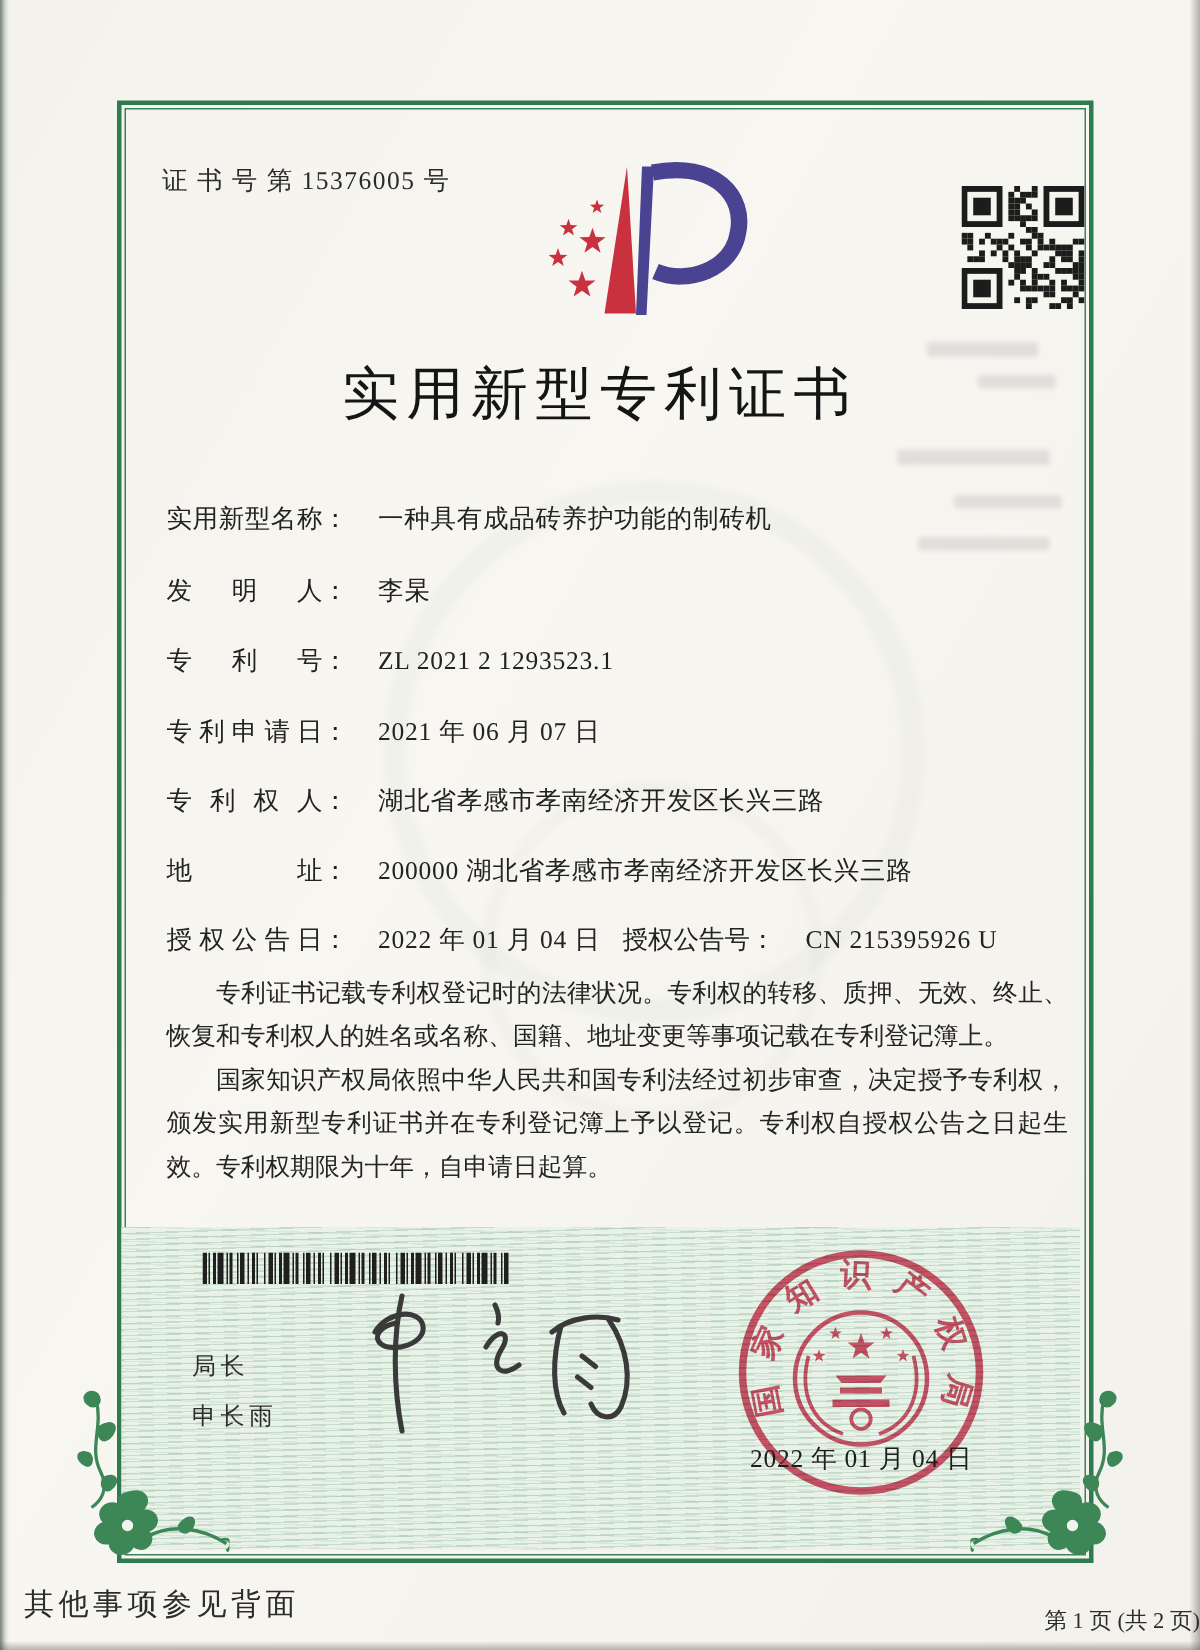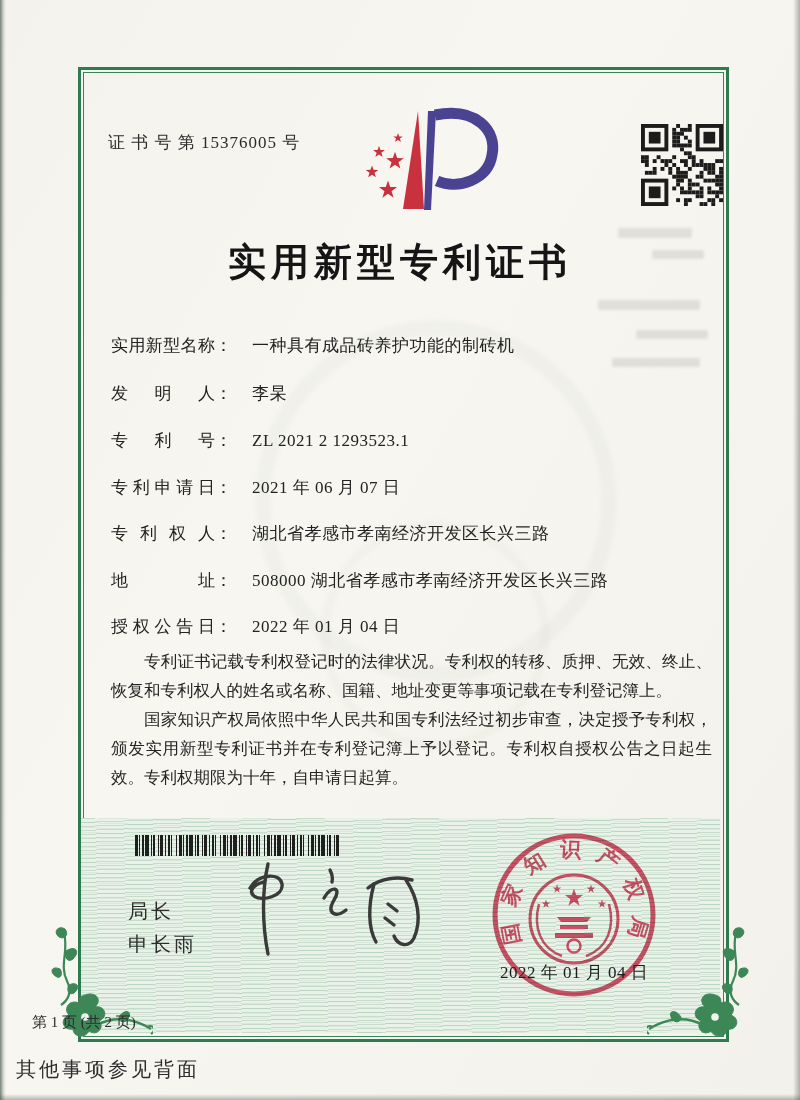--- a/index.html
+++ b/index.html
@@ -16,48 +16,48 @@
   .frame-inner{position:absolute;inset:2px;border:1px solid #3c8158;}
   .band{position:absolute;left:81px;top:818px;width:639px;height:215px;
         background:
           repeating-linear-gradient(178deg, rgba(96,152,110,.25) 0 1px, rgba(0,0,0,0) 1px 4px),
           repeating-linear-gradient(2deg, rgba(120,170,130,.14) 0 1px, rgba(0,0,0,0) 1px 5px),
           #e9f2e9;}
   .wm{position:absolute;border-radius:50%;filter:blur(2px);}
   .wm1{left:255px;top:320px;width:330px;height:330px;border:16px solid rgba(150,182,155,.07);}
   .wm2{left:320px;top:520px;width:210px;height:210px;border:10px solid rgba(150,182,155,.06);}
   .ghost{position:absolute;background:rgba(110,112,118,.16);filter:blur(1.6px);border-radius:2px;}
-  .certno{position:absolute;left:108px;top:131px;font-size:17px;letter-spacing:1px;color:#2b2b2b;}
+  .certno{position:absolute;left:108px;top:109px;font-size:17px;letter-spacing:1px;color:#2b2b2b;}
   .logo{position:absolute;left:345px;top:97px;width:160px;height:130px;}
   .qr{position:absolute;left:641px;top:124px;width:82px;height:82px;}
   .qr svg{width:100%;height:100%;fill:#1c1c1c;}
   .title{position:absolute;left:0;right:0;top:237px;text-align:center;font-size:38px;
-         font-weight:700;letter-spacing:5px;color:#151515;}
+         font-weight:400;letter-spacing:5px;color:#151515;}
   .fields{position:absolute;left:111px;top:330px;width:612px;font-size:17px;}
   .frow{position:absolute;left:0;white-space:nowrap;}
   .flabel{display:inline-flex;justify-content:space-between;width:104px;vertical-align:bottom;}
   .flabel i,.flabel-n i{font-style:normal;}
   .flabel-n{display:inline-block;}
   .fcolon{display:inline-block;}
   .fvalue{margin-left:20px;letter-spacing:.5px;}
   .pair2{position:absolute;left:304px;top:0;white-space:nowrap;}
   .paras{position:absolute;left:111px;top:647px;width:601px;font-size:16.5px;line-height:29px;
          text-align:justify;color:#242424;}
   .paras p{margin:0;text-indent:2em;}
   .barcode{position:absolute;left:135px;top:835px;width:208px;height:21px;}
   .barcode svg{width:100%;height:100%;fill:#1f1f1f;}
   .director{position:absolute;left:128px;top:895px;font-family:"Liberation Sans","DejaVu Sans",sans-serif;
-         font-size:20px;letter-spacing:3px;color:#2d2d2d;line-height:33px;}
+         font-size:16px;letter-spacing:3px;color:#2d2d2d;line-height:33px;}
   .signature{position:absolute;left:222px;top:854px;width:215px;height:108px;}
   .seal{position:absolute;left:489px;top:830px;width:170px;height:170px;opacity:.9;mix-blend-mode:multiply;z-index:3;}
   .sealdate{position:absolute;left:500px;top:961px;font-size:17px;letter-spacing:.5px;color:#1d1d1d;z-index:4;}
   .flourish{position:absolute;width:102px;height:114px;z-index:2;}
   .fl-left{left:51px;top:925px;}
   .fl-right{left:647px;top:925px;transform:scaleX(-1);}
-  .pageinfo{position:absolute;left:0;right:0;top:1013px;text-align:left;font-size:15px;color:#2c2c2c;z-index:4;padding-left:32px;}
+  .pageinfo{position:absolute;left:0;right:0;top:1071px;text-align:right;font-size:15px;color:#2c2c2c;z-index:4;padding-left:32px;}
   .backnote{position:absolute;left:16px;right:0;top:1056px;text-align:left;font-size:20px;letter-spacing:3px;color:#2c2c2c;}
 </style>
 </head>
 <body>
 
 <div class="page">
   <div class="wm wm1"></div>
   <div class="wm wm2"></div>
 
   <div class="frame">
@@ -264,30 +264,33 @@
           <i>专</i>
           <i>利</i>
           <i>权</i>
           <i>人</i>
         </span><span class="fcolon">：</span><span class="fvalue">湖北省孝感市孝南经济开发区长兴三路</span>
     </div>
     <div class="frow" style="top:239px">
       <span class="flabel">
           <i>地</i>
           <i>址</i>
-        </span><span class="fcolon">：</span><span class="fvalue">508000 湖北省孝感市孝南经济开发区长兴三路</span>
+        </span><span class="fcolon">：</span><span class="fvalue">200000 湖北省孝感市孝南经济开发区长兴三路</span>
     </div>
     <div class="frow" style="top:285px">
       <span class="flabel">
           <i>授</i>
           <i>权</i>
           <i>公</i>
           <i>告</i>
           <i>日</i>
         </span><span class="fcolon">：</span><span class="fvalue">2022 年 01 月 04 日</span>
+      <span class="pair2">
+        <span class="flabel-n">授权公告号</span><span class="fcolon">：</span><span class="fvalue">CN 215395926 U</span>
+      </span>
     </div>
   </div>
 
   <div class="paras">
     <p>专利证书记载专利权登记时的法律状况。专利权的转移、质押、无效、终止、恢复和专利权人的姓名或名称、国籍、地址变更等事项记载在专利登记簿上。</p>
     <p>国家知识产权局依照中华人民共和国专利法经过初步审查，决定授予专利权，颁发实用新型专利证书并在专利登记簿上予以登记。专利权自授权公告之日起生效。专利权期限为十年，自申请日起算。</p>
   </div>
 
   <div class="barcode"><svg id="bc-svg" viewBox="0 0 208 21" preserveAspectRatio="none">
         <rect x="0" y="0" width="3" height="21"></rect>

